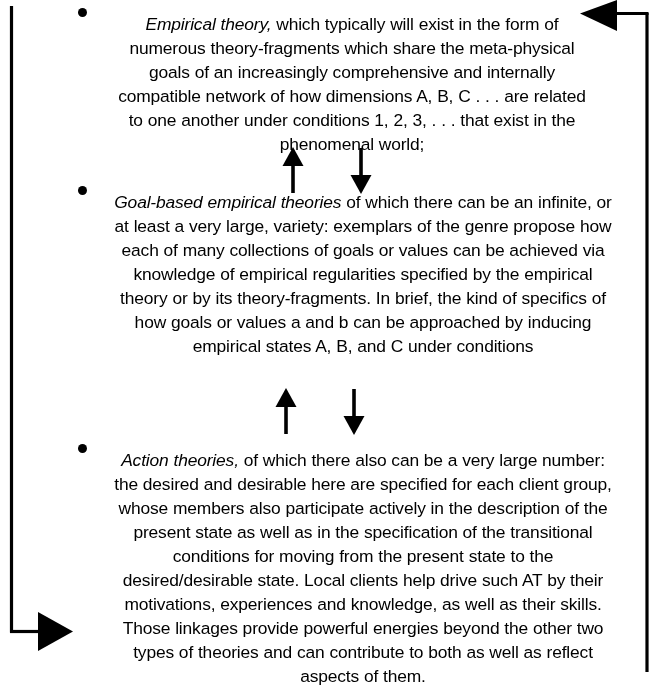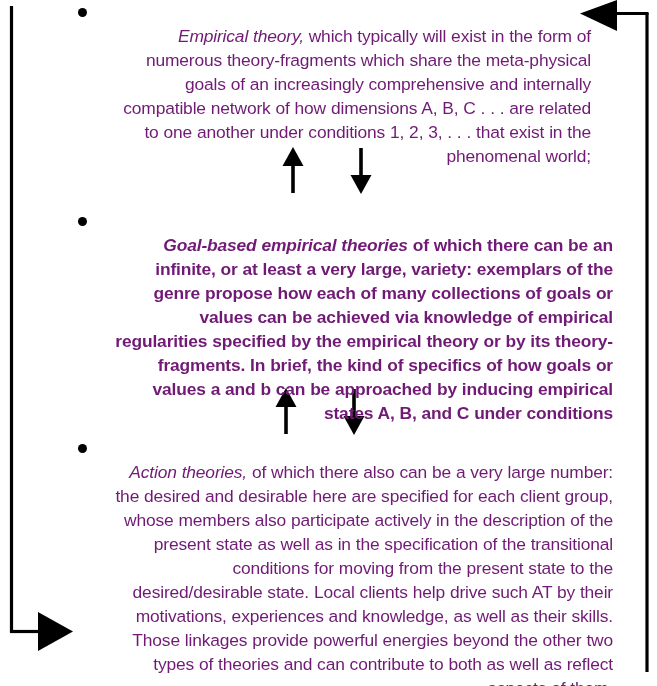--- a/index.html
+++ b/index.html
@@ -44,39 +44,39 @@
     position: absolute;
     left: 0px;
     top: 0px;
     width: 9px;
     height: 9px;
     background: #000000;
     border-radius: 50%;
   }
 
   .bullet-text {
-    margin: 16px;
+    margin: 4px;
     padding: 0;
     margin-left: 35px;
     font-family: "Liberation Sans", sans-serif;
     font-size: 17.4px;
     line-height: 24px;
-    color: #701a75;
-    text-align: right;
+    color: #000000;
+    text-align: center;
     letter-spacing: -0.15px;
     word-spacing: 0.2px;
   }
 
   .bullet-text .lead {
     font-style: italic;
   }
 
   
   #bullet-1 { top: 8px; }
-  #bullet-2 { top: 217px; font-weight: bold; }
+  #bullet-2 { top: 186px; }
   #bullet-3 { top: 444px; }
 
   
   #bullet-1 .bullet-text { width: 478px; }
   #bullet-2 .bullet-text { width: 500px; }
   #bullet-3 .bullet-text { width: 500px; }
 
   
   .arrow-pair {
     position: absolute;

